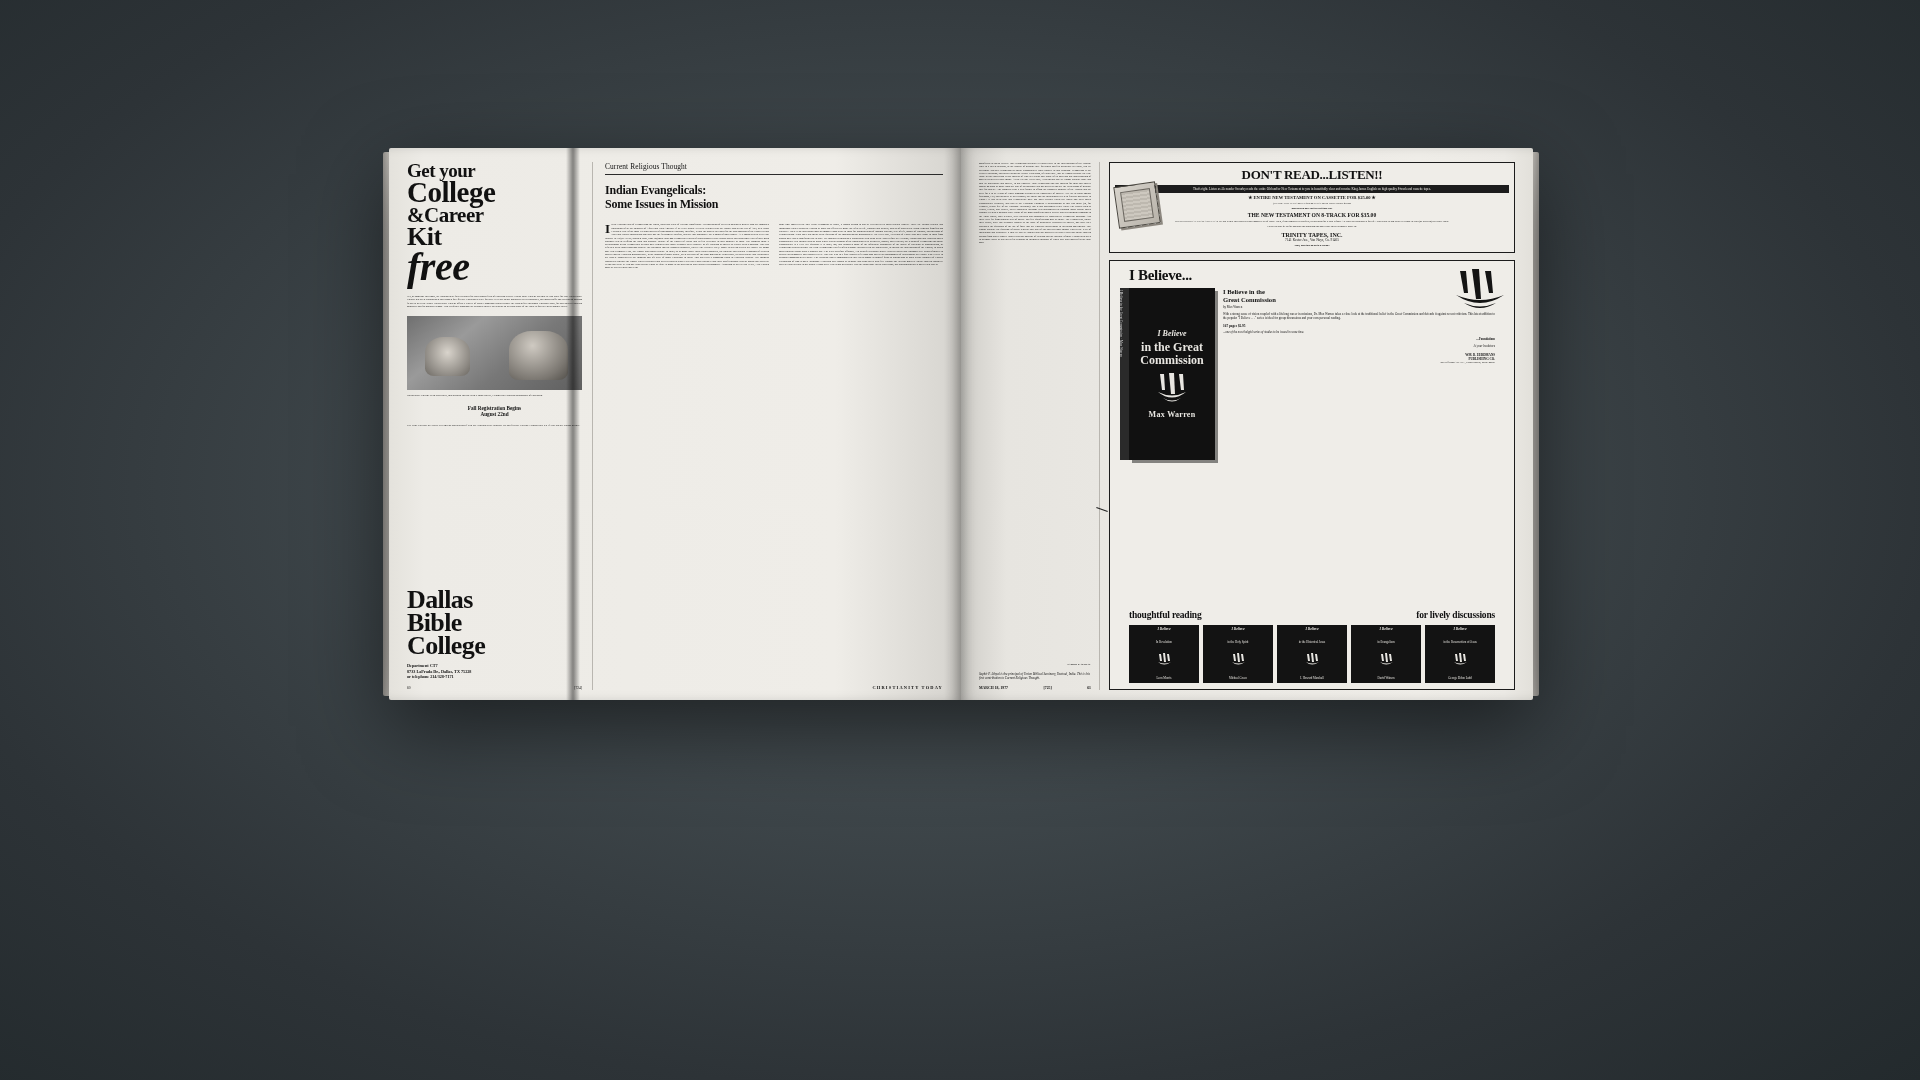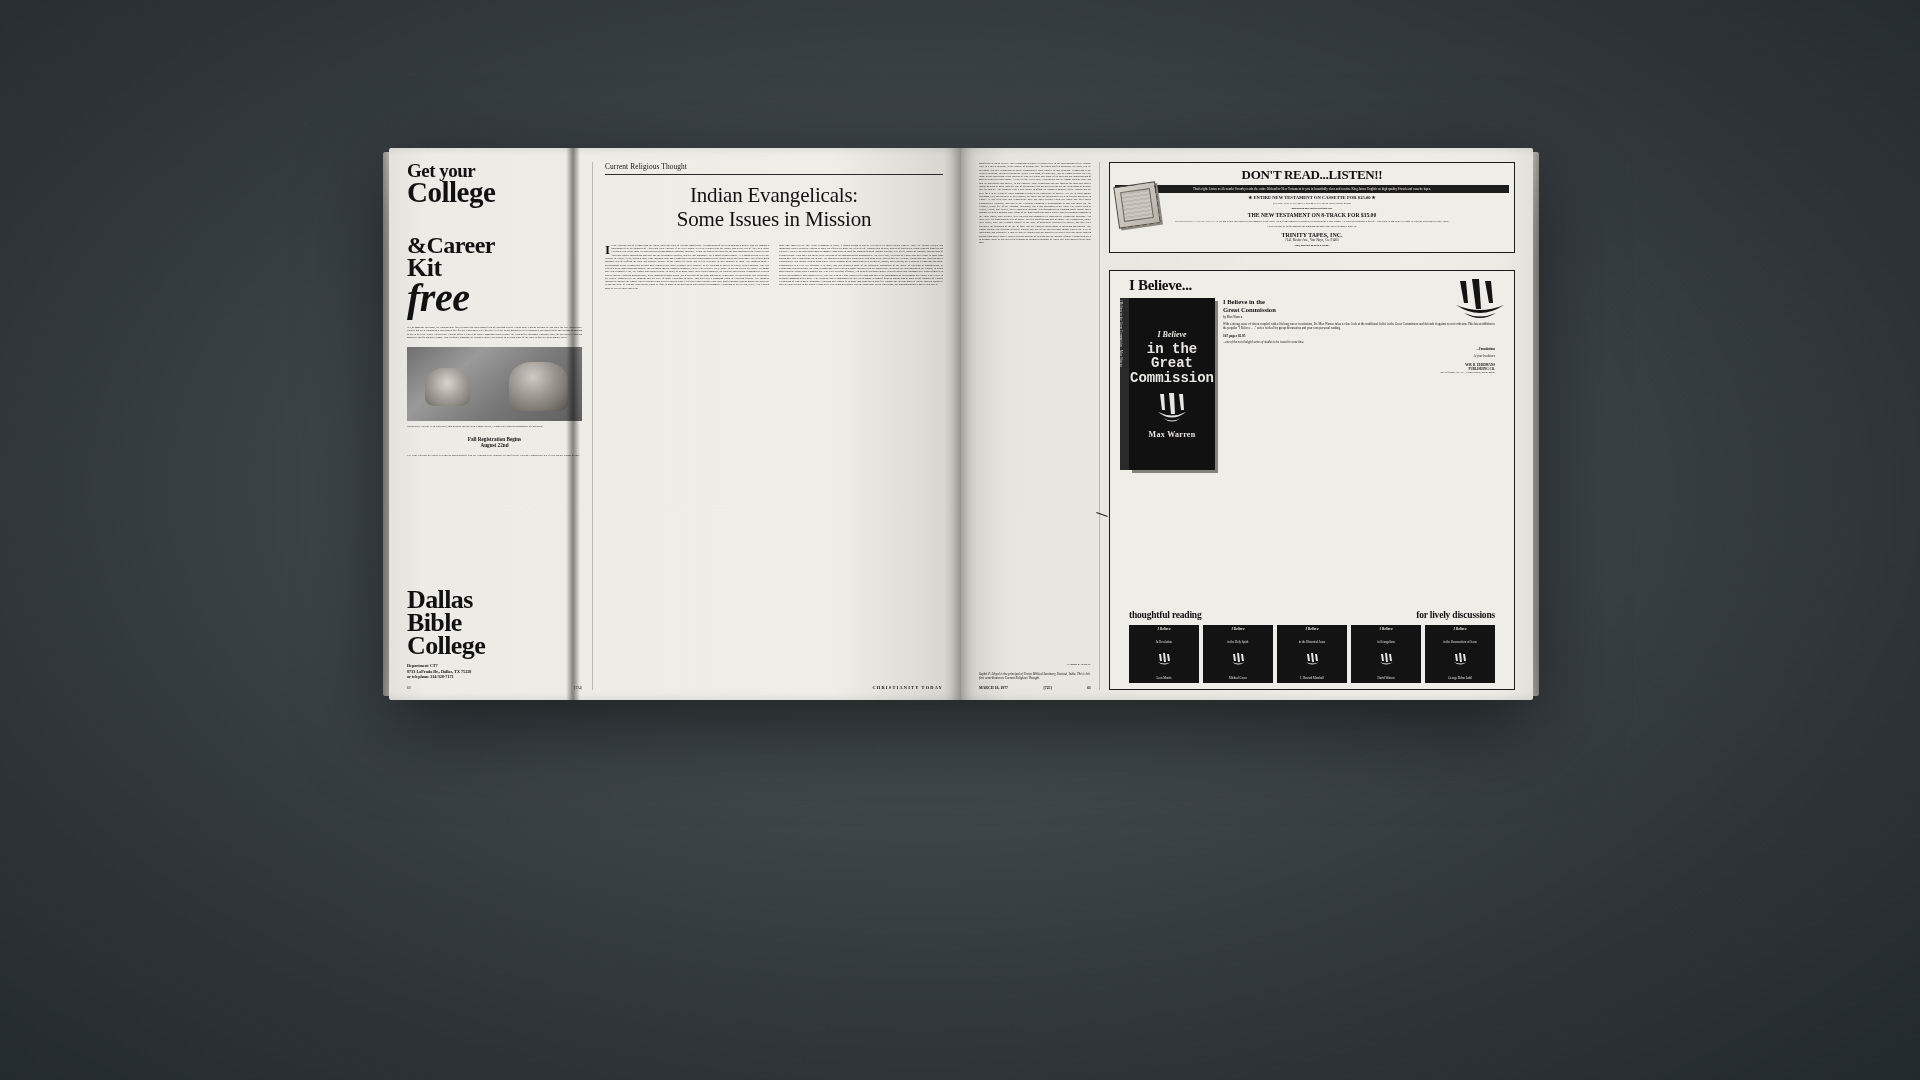--- a/index.html
+++ b/index.html
@@ -59,21 +59,21 @@
   .lp-grid{display:flex;height:100%;}
   .ad-col{
     width:186px;box-sizing:border-box;
     border-right:1px solid #b9b6b0;
     padding-right:10px;
     display:flex;flex-direction:column;
   }
   .ad-head{font-family:"Liberation Serif",serif;font-weight:bold;line-height:.92;letter-spacing:-.5px;}
   .ad-head .l1{font-size:19px;}
   .ad-head .l2{font-size:29px;}
-  .ad-head .l3{font-size:24px;margin-top:28px;}
+  .ad-head .l3{font-size:21px;}
   .ad-head .l4{font-size:26px;}
   .ad-head .l5{font-size:40px;font-style:italic;}
   .ad-body{margin-top:9px;column-count:1;}
   .ad-photo{
     margin-top:8px;height:74px;width:100%;
     background:
       linear-gradient(140deg,#6f6f6f 0%,#9a9a9a 30%,#787878 60%,#5f5f5f 100%);
     position:relative;overflow:hidden;
   }
   .ad-photo:before{
@@ -91,39 +91,39 @@
   .ad-cta{margin-top:6px;font-size:2.9px;line-height:3.6px;text-align:justify;}
   .ad-logo{
     margin-top:auto;font-weight:bold;font-size:26px;line-height:.88;letter-spacing:-.6px;
   }
   .ad-addr{font-size:4.2px;line-height:5.2px;font-weight:bold;margin-top:6px;}
   .folio-l{margin-top:7px;font-size:3.6px;display:flex;justify-content:space-between;}
 
   .art-col{flex:1;padding-left:12px;display:flex;flex-direction:column;}
   .kicker{font-weight:normal;font-size:7.4px;letter-spacing:.1px;}
   .rule{height:1px;background:#2b2b2b;margin:3px 0 9px 0;}
-  .headline{font-size:21px;line-height:1.14;font-weight:normal;letter-spacing:-.2px;text-align:center;}
+  .headline{font-size:12px;line-height:1.14;font-weight:bold;letter-spacing:-.2px;}
   .art-cols{display:flex;gap:10px;margin-top:12px;flex:1;}
   .art-cols .c{flex:1;}
   .dropcap::first-letter{
     float:left;font-size:13px;line-height:10px;font-weight:bold;margin:1px 1.5px 0 0;
   }
   .folio-mag{
     margin-top:6px;text-align:right;font-size:4.4px;letter-spacing:1.2px;font-weight:bold;
   }
 
   
   .rp-grid{display:flex;height:100%;}
   .txt-col{width:120px;box-sizing:border-box;padding-right:8px;display:flex;flex-direction:column;}
   .txt-two{display:flex;gap:7px;flex:1;}
   .txt-two .c{flex:1;}
   .byline{font-size:3.2px;font-style:italic;line-height:4px;margin-top:6px;}
   .folio-r{display:flex;justify-content:space-between;font-size:3.8px;margin-top:6px;font-weight:bold;}
 
-  .ads-col{flex:1;border-left:1px solid #b9b6b0;padding-left:9px;display:flex;flex-direction:column;gap:17px;}
+  .ads-col{flex:1;border-left:1px solid #b9b6b0;padding-left:9px;display:flex;flex-direction:column;gap:7px;}
 
   
   .tape-ad{border:1px solid #1c1c1c;padding:4px 5px 5px 5px;position:relative;background:#efede8;}
   .tape-title{font-weight:bold;font-size:13px;text-align:center;letter-spacing:-.3px;}
   .tape-band{background:#1c1c1c;color:#efede8;font-size:3.2px;line-height:4.1px;padding:2px 3px;margin-top:2px;text-align:center;}
   .tape-line{font-weight:bold;font-size:4.6px;text-align:center;margin-top:2px;}
   .tape-line2{font-weight:bold;font-size:5.6px;text-align:center;margin-top:1px;}
   .tape-sm{font-size:2.6px;line-height:3.2px;text-align:center;margin-top:2px;}
   .tape-foot{font-weight:bold;font-size:6px;text-align:center;margin-top:4px;}
   .tape-addr{font-size:3.4px;text-align:center;line-height:4.2px;}
@@ -145,21 +145,21 @@
   .mono-logo{position:absolute;right:8px;top:6px;width:52px;height:46px;}
   .fresh{font-size:11.5px;font-weight:bold;line-height:1.05;letter-spacing:-.2px;}
   .bk-row{display:flex;gap:8px;margin-top:4px;flex:1;}
   .bk-cover{
     width:86px;height:172px;background:#111;color:#e8e6e1;position:relative;
     box-shadow:3px 3px 0 rgba(0,0,0,.45);
     display:flex;flex-direction:column;align-items:center;justify-content:center;
     padding:6px 5px;box-sizing:border-box;text-align:center;
   }
   .bk-cover .t1{font-size:8px;font-weight:bold;font-style:italic;}
-  .bk-cover .t2{font-size:14px;font-weight:bold;line-height:1.05;margin-top:3px;font-family:Liberation Mono, monospace;}
+  .bk-cover .t2{font-size:12px;font-weight:bold;line-height:1.05;margin-top:3px;}
   .bk-cover .glyph{width:30px;height:34px;margin:6px auto 4px;}
   .bk-cover .t3{font-size:8px;font-weight:bold;letter-spacing:.3px;}
   .bk-spine{
     position:absolute;left:-9px;top:0;width:9px;height:172px;background:#2a2a2a;color:#ddd;
   }
   .bk-spine span{
     display:block;transform:rotate(90deg);transform-origin:left top;
     font-size:3.4px;white-space:nowrap;margin:2px 0 0 3px;
   }
   .bk-right{flex:1;}

